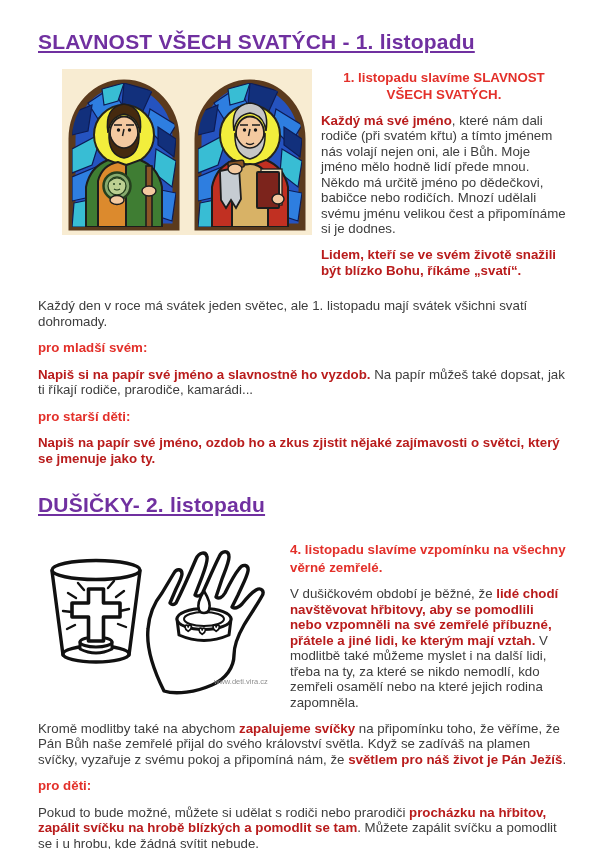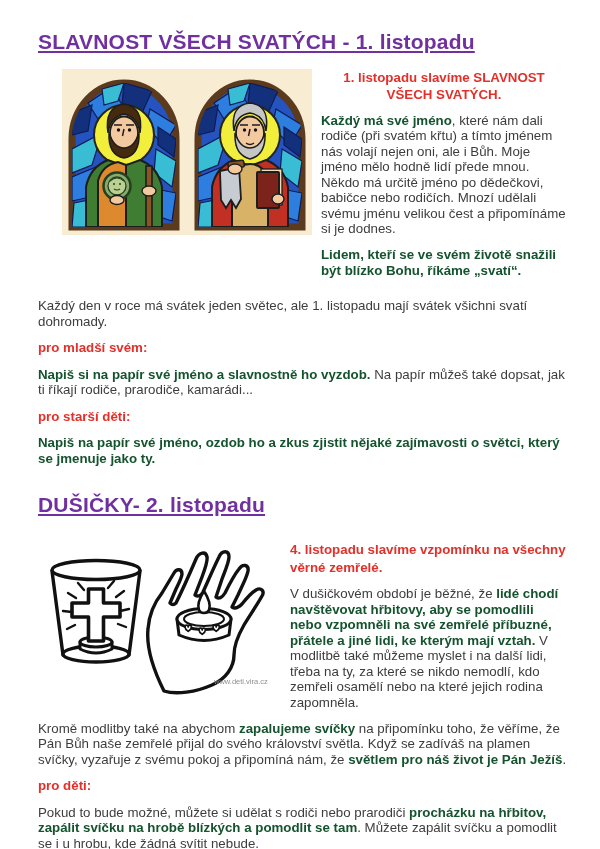--- a/index.html
+++ b/index.html
@@ -9,21 +9,21 @@
     font-size:13.3px;line-height:1.17;color:#3d3d3d;
   }
   .content{padding:0 33px 0 38px;}
   .doc-title{
     text-align:left;font-size:21px;font-weight:bold;color:#7030a0;
     text-decoration:underline;margin:30px 0 14px 0;letter-spacing:.2px;
   }
   .doc-title.second{margin:26px 0 24px 0;}
   .red{color:#e3302a;font-weight:bold;}
   p{margin:10px 0;}
-  b{color:#14532d;}
+  b{color:#b91c1c;}
   
   .sec1-row{display:flex;align-items:flex-start;padding-left:24px;}
   .sec1-img{flex:0 0 250px;width:250px;height:166px;}
   .sec1-col{flex:1;padding-left:9px;}
   .sec1-col .lead{margin:0 0 9px 0;text-align:center;line-height:1.32;}
   .sec1-col p{margin:0 0 10px 0;}
   .sub-label{margin:11px 0;}
   
   .sec2-flow{margin-top:0;}
   .sec2-imgwrap{float:left;width:244px;height:172px;margin:2px 8px 4px 0;}

